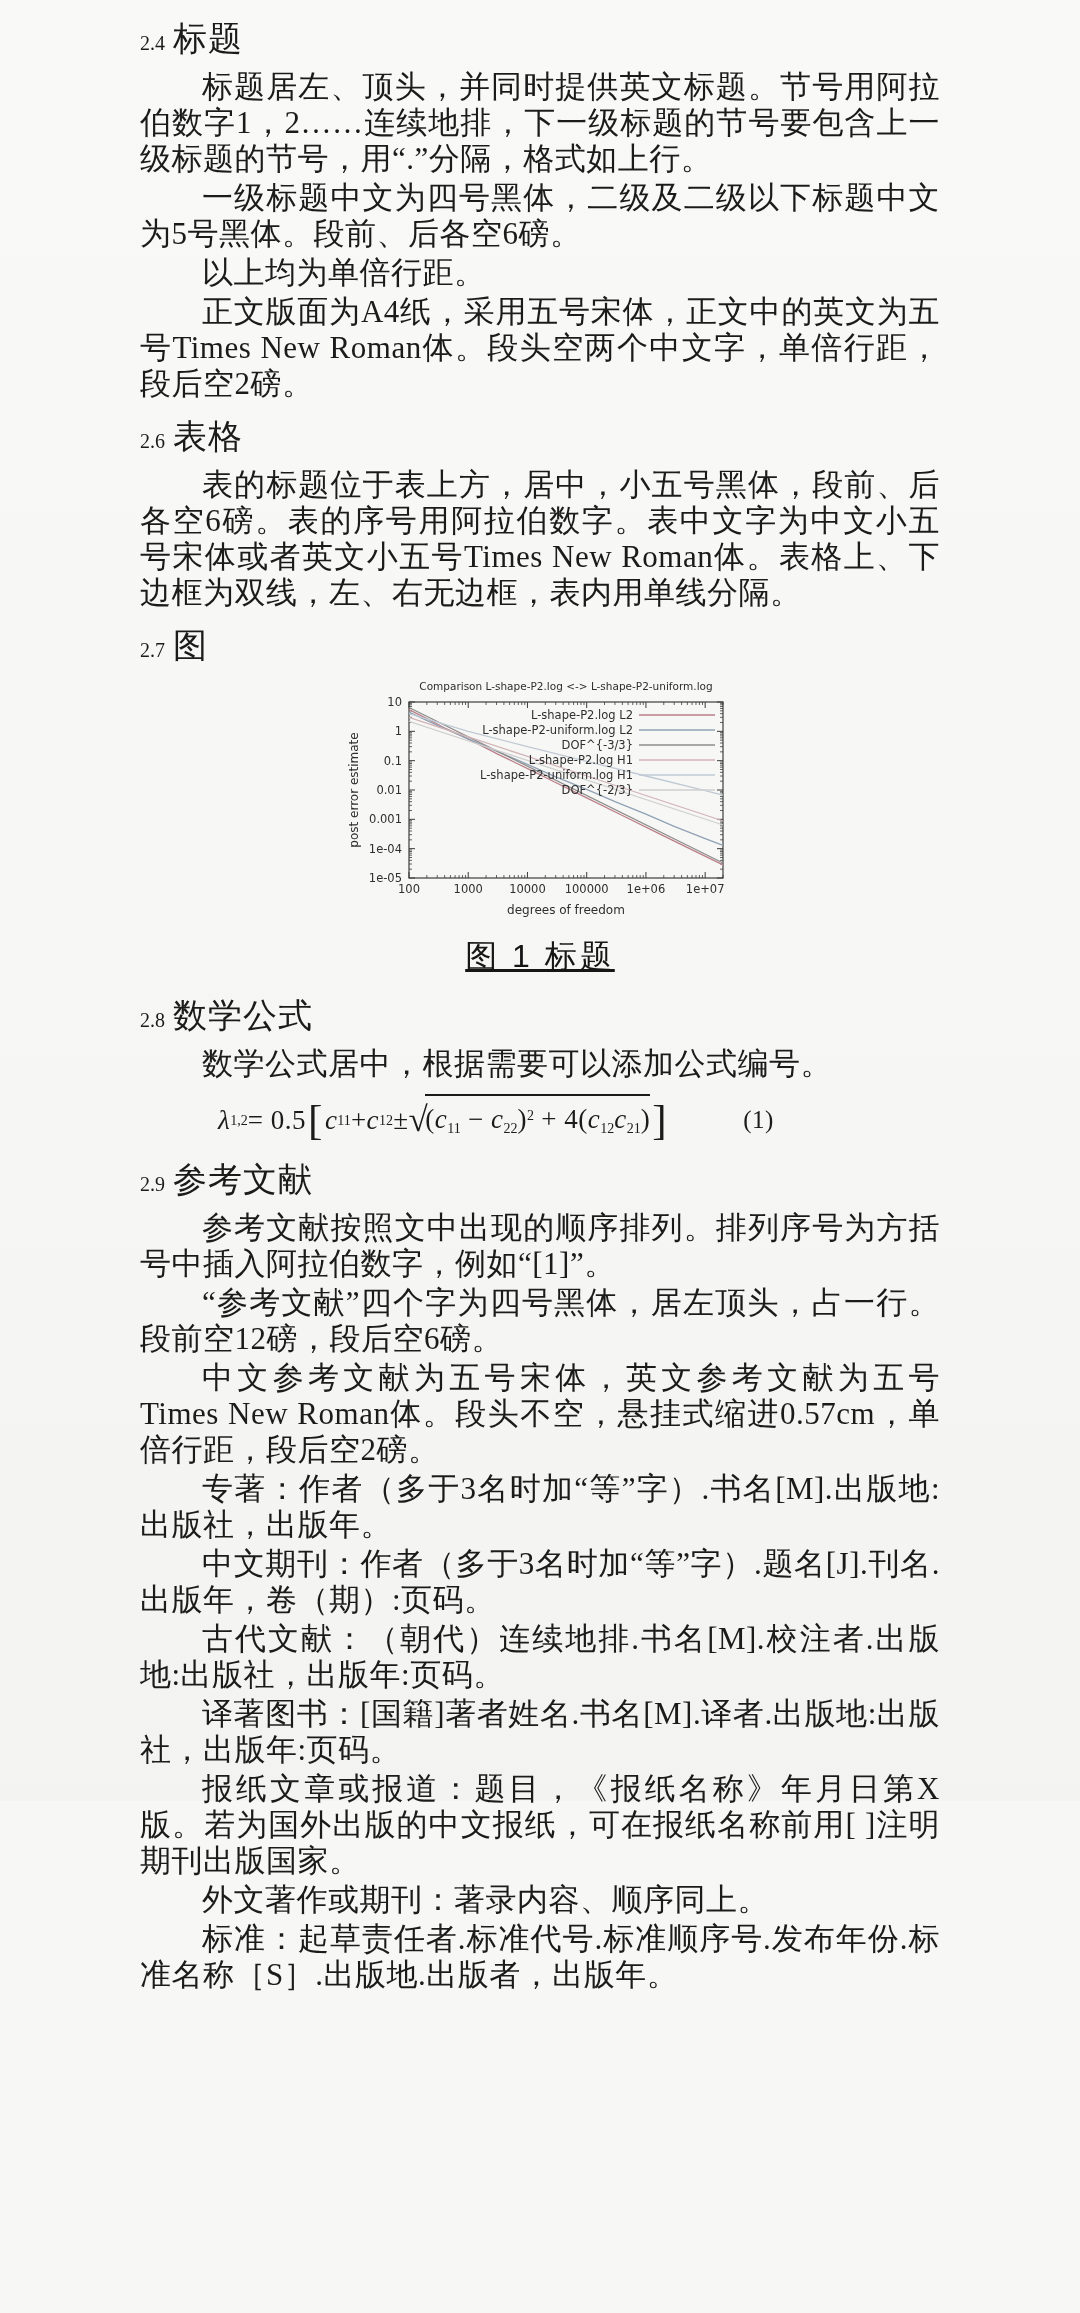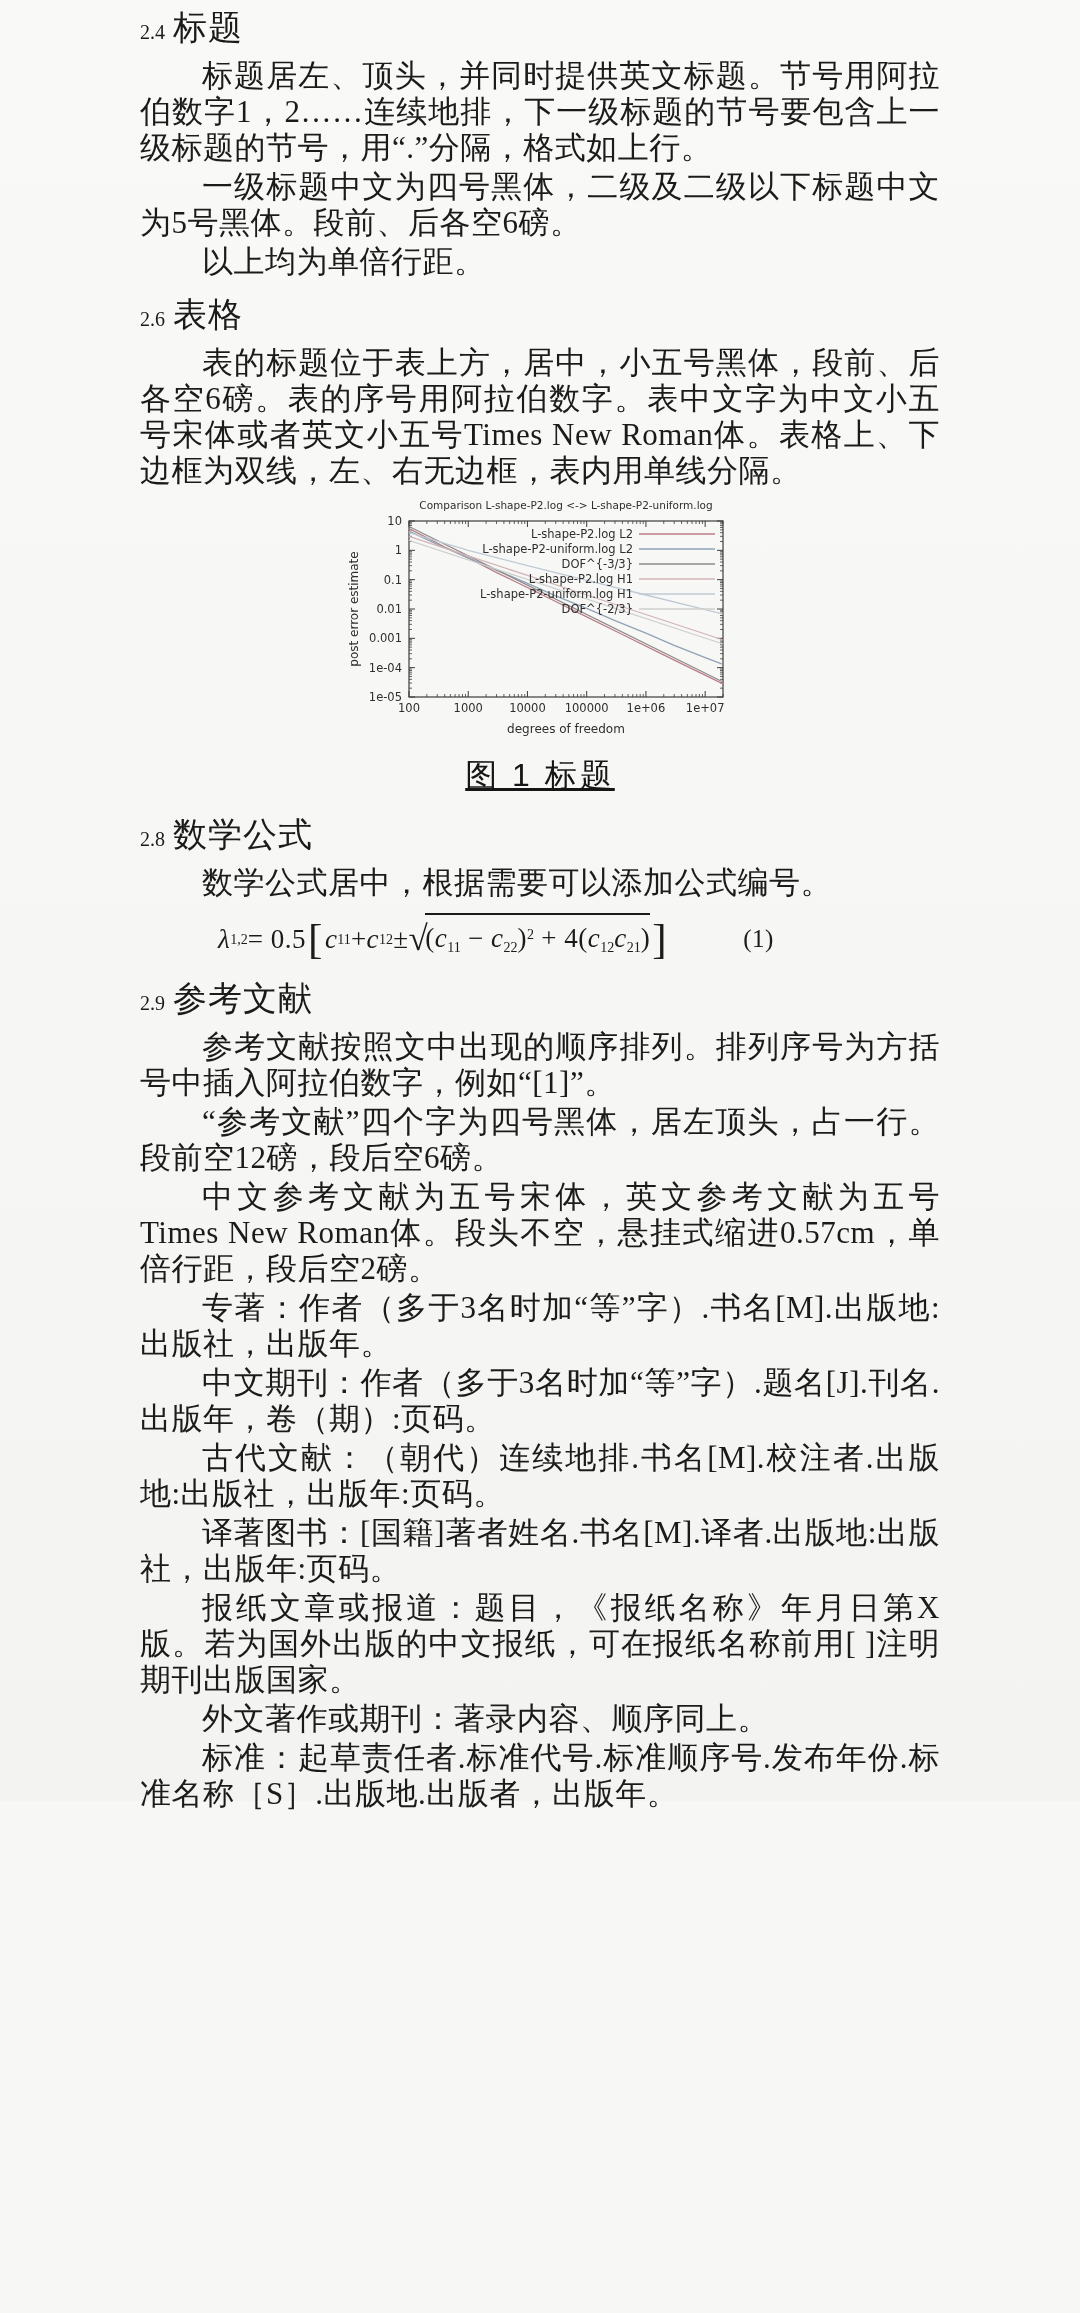--- a/index.html
+++ b/index.html
@@ -6,21 +6,21 @@
   body{
     width:1080px;height:2313px;
     background:#f7f7f5;
     color:#1b1b1b;
     font-family:"Liberation Serif","DejaVu Serif",serif;
     overflow:hidden;
   }
   .page{
     box-sizing:border-box;
     width:1080px;height:1801px;
-    padding:7px 140px 10px 140px;
+    padding:18px 140px 10px 140px;
     background:linear-gradient(180deg,#f9f9f7 0%,#f6f6f4 60%,#f3f3f1 100%);
   }
   section{margin:0;}
   .sec-h{
     font-family:"Liberation Sans","DejaVu Sans",sans-serif;
     font-size:34px;line-height:40px;
     margin:14px 0 6px 0;
     font-weight:400;
     letter-spacing:1px;
     white-space:nowrap;
@@ -76,28 +76,30 @@
 <div class="page">
 
   <section>
     <h2 class="sec-h"><span class="sec-num">2.4</span><span>标题</span></h2>
     <p class="body-p">标题居左、顶头，并同时提供英文标题。节号用阿拉伯数字1，2……连续地排，下一级标题的节号要包含上一级标题的节号，用“.”分隔，格式如上行。</p>
     <p class="body-p">一级标题中文为四号黑体，二级及二级以下标题中文为5号黑体。段前、后各空6磅。</p>
     <p class="body-p">以上均为单倍行距。</p>
   </section>
 
   <section>
+    <p class="body-p">正文版面为A4纸，采用五号宋体，正文中的英文为五号Times New Roman体。段头空两个中文字，单倍行距，段后空2磅。</p>
   </section>
 
   <section>
     <h2 class="sec-h"><span class="sec-num">2.6</span><span>表格</span></h2>
     <p class="body-p">表的标题位于表上方，居中，小五号黑体，段前、后各空6磅。表的序号用阿拉伯数字。表中文字为中文小五号宋体或者英文小五号Times New Roman体。表格上、下边框为双线，左、右无边框，表内用单线分隔。</p>
   </section>
 
   <section>
+    <h2 class="sec-h"><span class="sec-num">2.7</span><span>图</span></h2>
     <figure class="fig">
       <div id="chart-host">
           <svg width="390" height="252" viewBox="0 0 390 252">
             <text x="221" y="12" text-anchor="middle" style="font-family:'DejaVu Sans','Liberation Sans',sans-serif;font-size:10.5px;fill:#2e2e2e;">Comparison L-shape-P2.log &lt;-&gt; L-shape-P2-uniform.log</text>
             <rect x="64" y="24" width="314" height="176" fill="none" stroke="#3c3c3c" stroke-width="1.2"></rect>
             <line x1="81.83114200746012" y1="200" x2="81.83114200746012" y2="197" stroke="#3c3c3c" stroke-width="0.8"></line>
             <line x1="81.83114200746012" y1="24" x2="81.83114200746012" y2="27" stroke="#3c3c3c" stroke-width="0.8"></line>
             <line x1="92.26169142685804" y1="200" x2="92.26169142685804" y2="197" stroke="#3c3c3c" stroke-width="0.8"></line>
             <line x1="92.26169142685804" y1="24" x2="92.26169142685804" y2="27" stroke="#3c3c3c" stroke-width="0.8"></line>
             <line x1="99.66228401492023" y1="200" x2="99.66228401492023" y2="197" stroke="#3c3c3c" stroke-width="0.8"></line>

